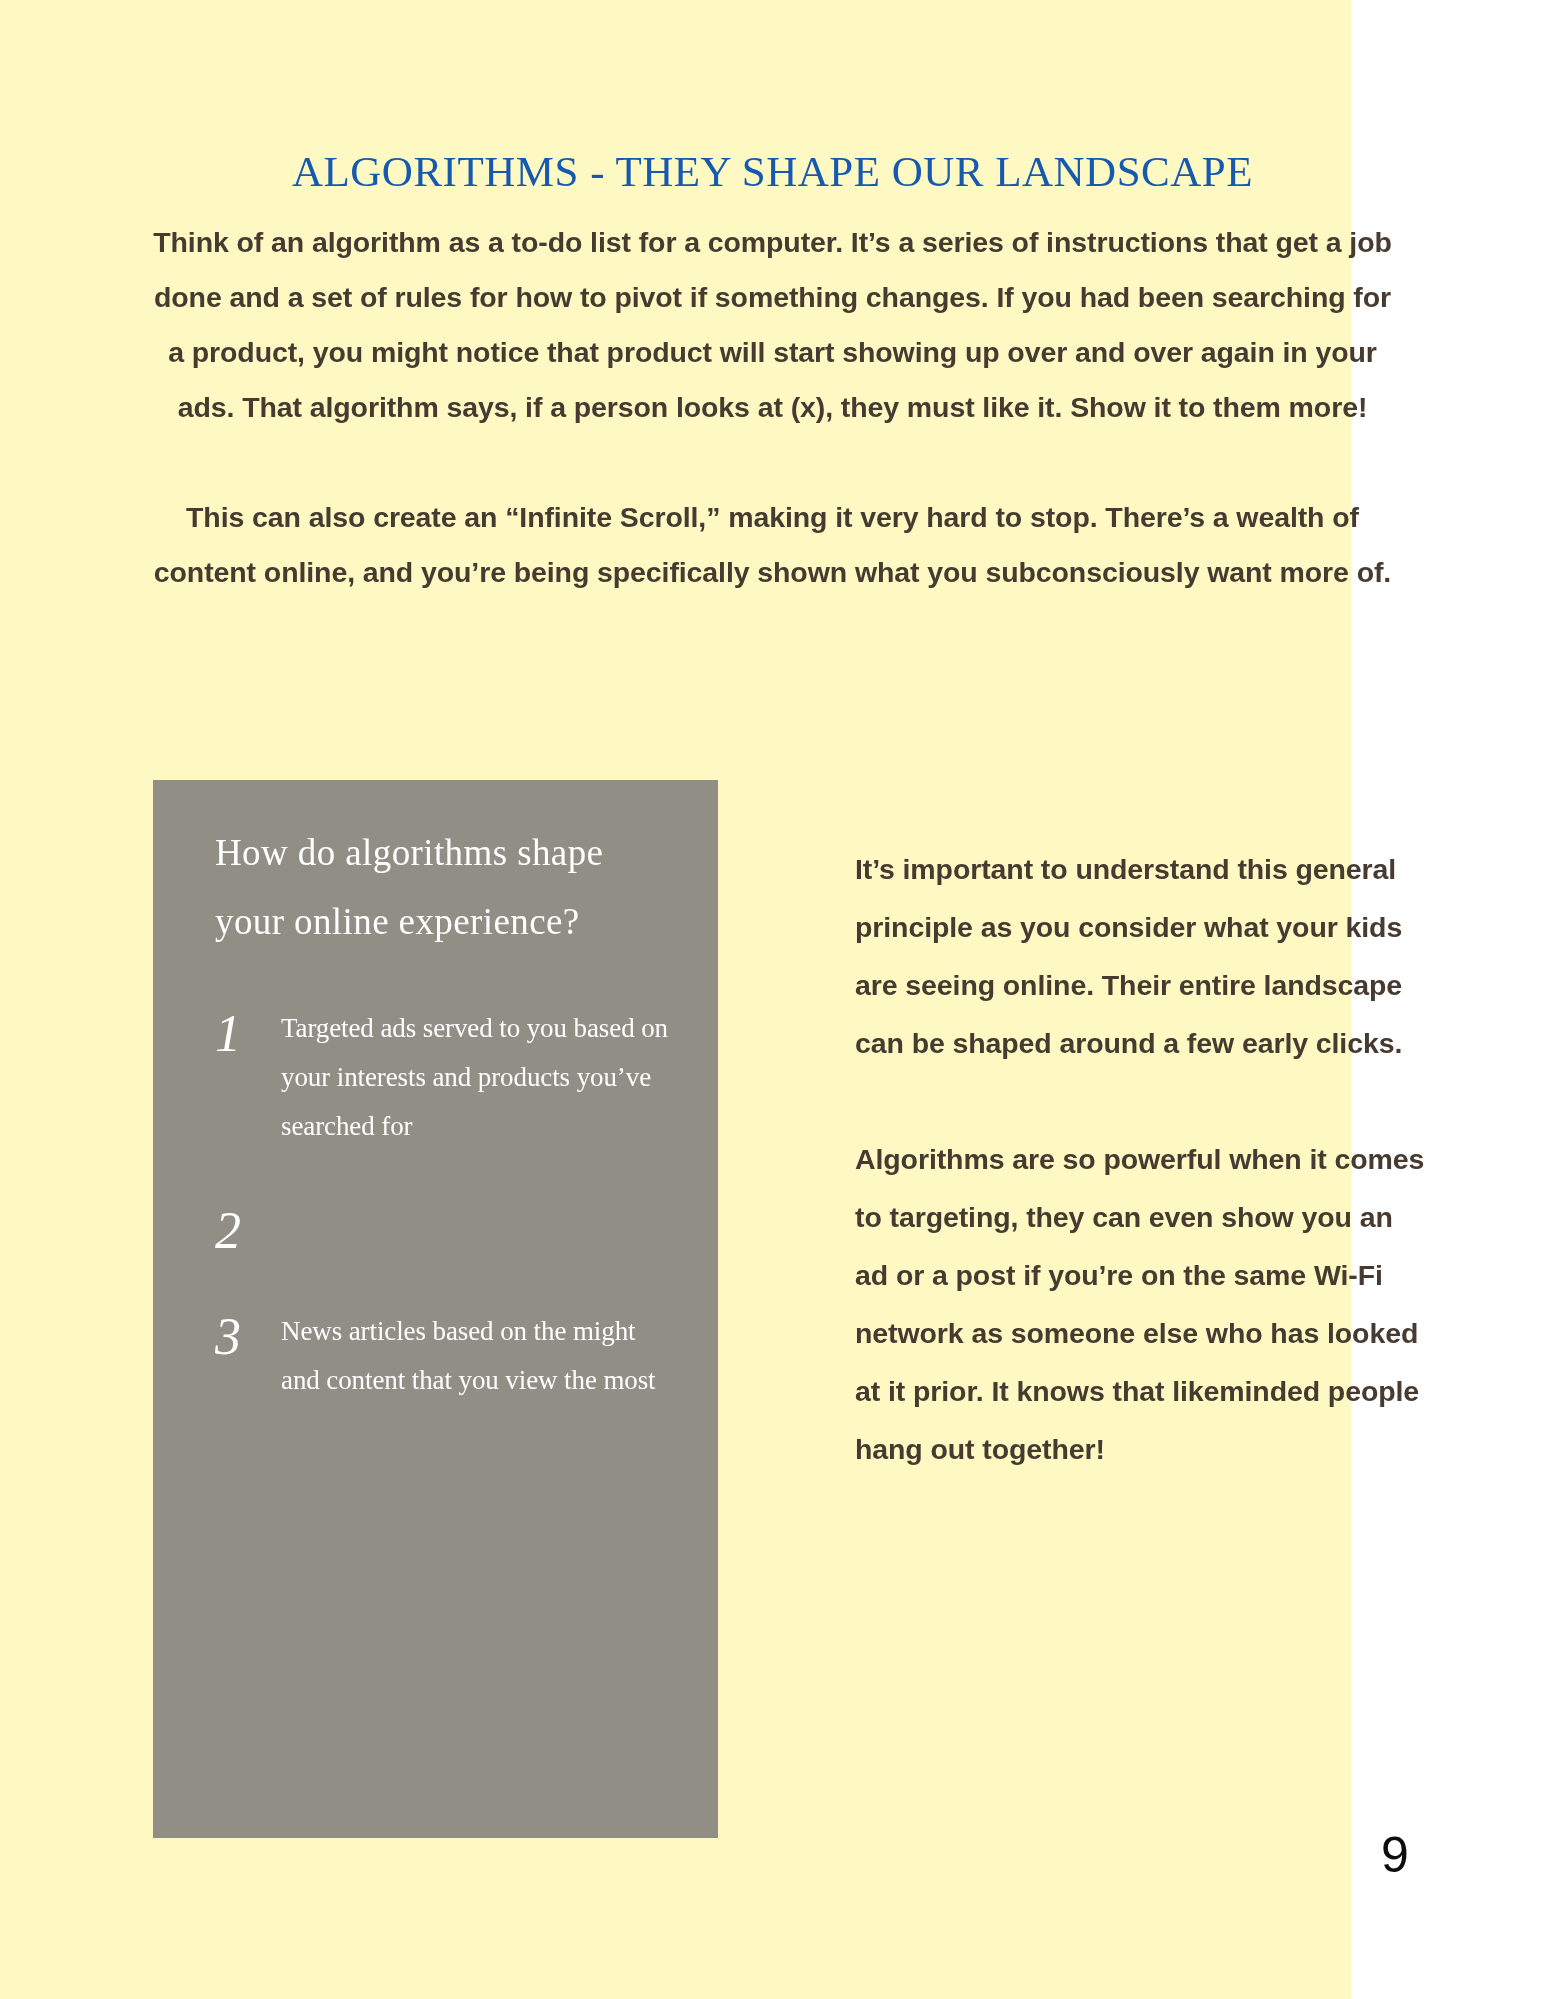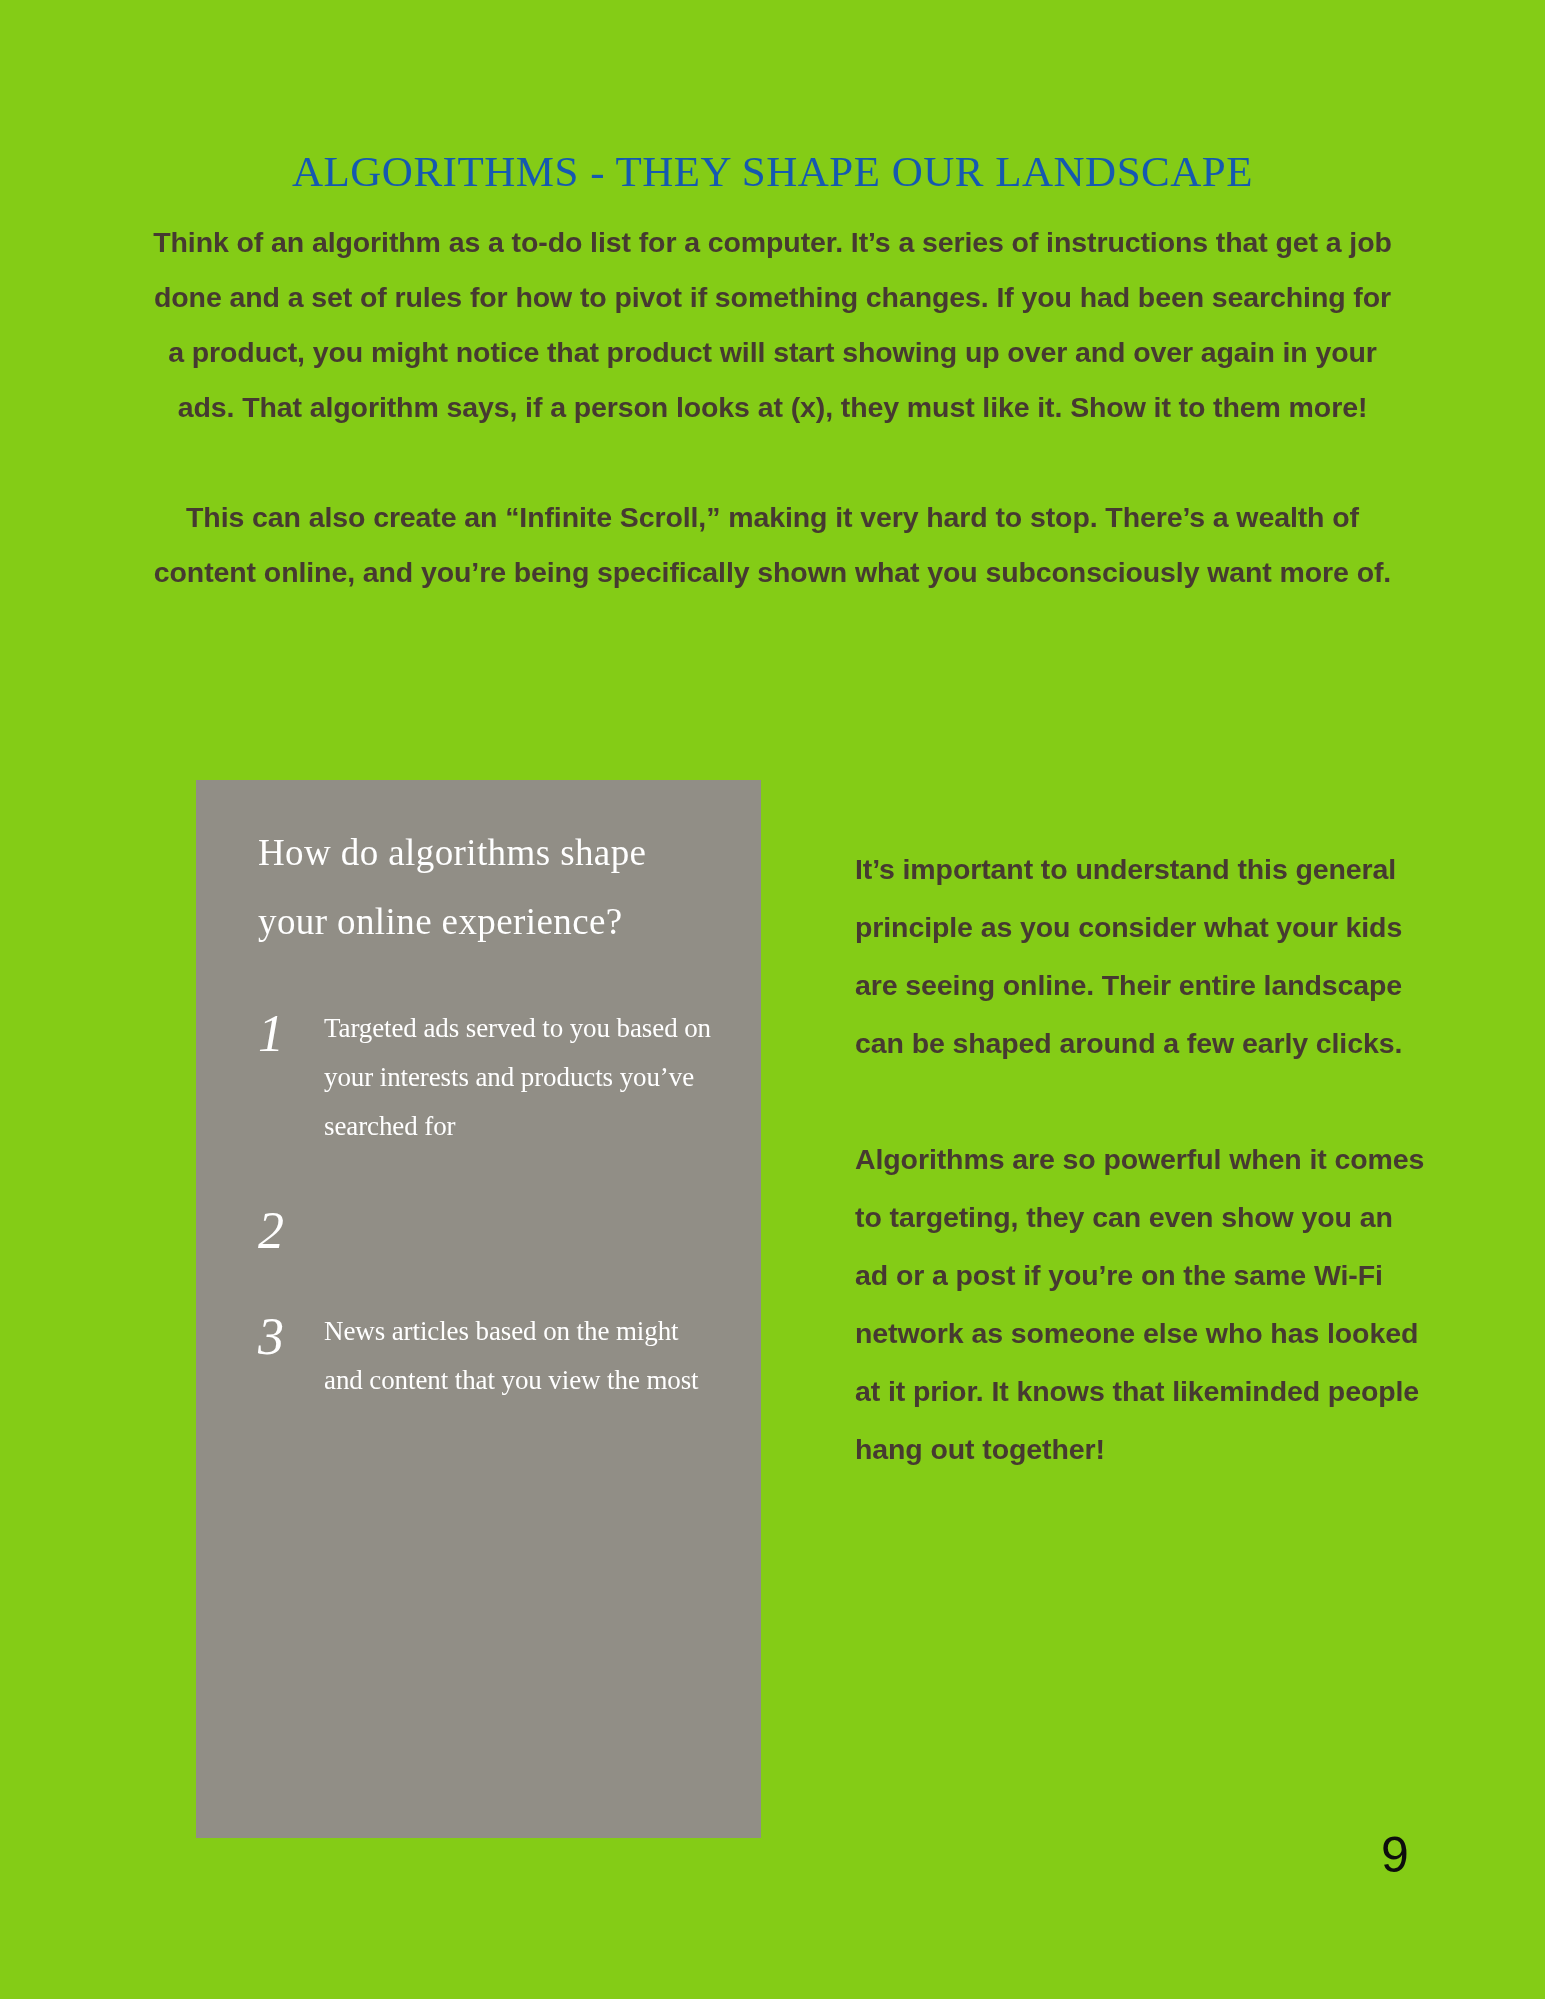--- a/index.html
+++ b/index.html
@@ -10,23 +10,23 @@
     width: 1545px;
     height: 1999px;
     background: #ffffff;
     font-family: "Liberation Sans", sans-serif;
     position: relative;
     overflow: hidden;
   }
 
   .page {
     position: relative;
-    width: 1545px;
+    width: 1351px;
     height: 1999px;
-    background: #84cc16;
+    background: #fef9c3;
   }
 
   
   .page-title {
     position: absolute;
     left: 0;
     top: 118px;
     width: 1545px;
     text-align: center;
     font-family: "Liberation Serif", "DejaVu Serif", serif;
@@ -60,21 +60,20 @@
   
   .gray-box {
     position: absolute;
     left: 153px;
     top: 780px;
     width: 565px;
     height: 1058px;
     background: #918e86;
     box-sizing: border-box;
     padding: 38px 45px 0 62px;
-    margin-left: 43px;
   }
   .gray-box-heading {
     font-family: "Liberation Serif", "DejaVu Serif", serif;
     font-size: 37px;
     color: #ffffff;
     line-height: 69px;
     font-weight: 400;
     letter-spacing: 0.4px;
     margin: 0 0 48px 0;
     max-width: 420px;

